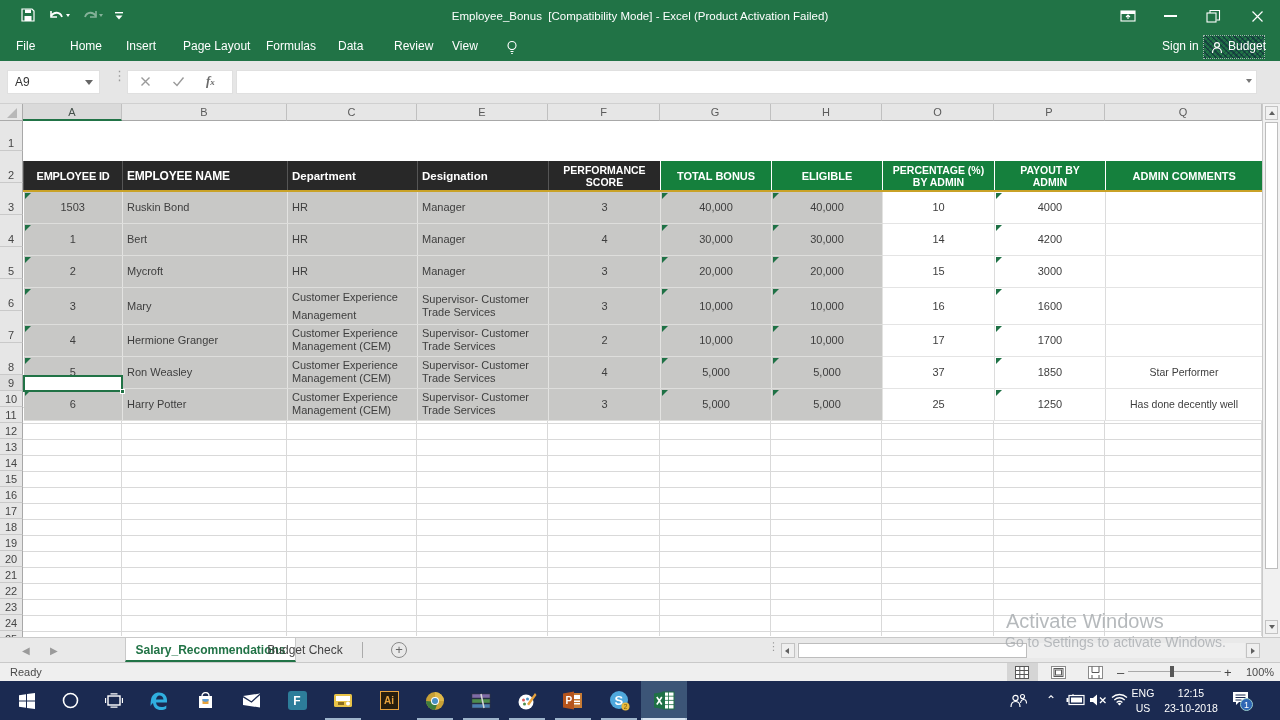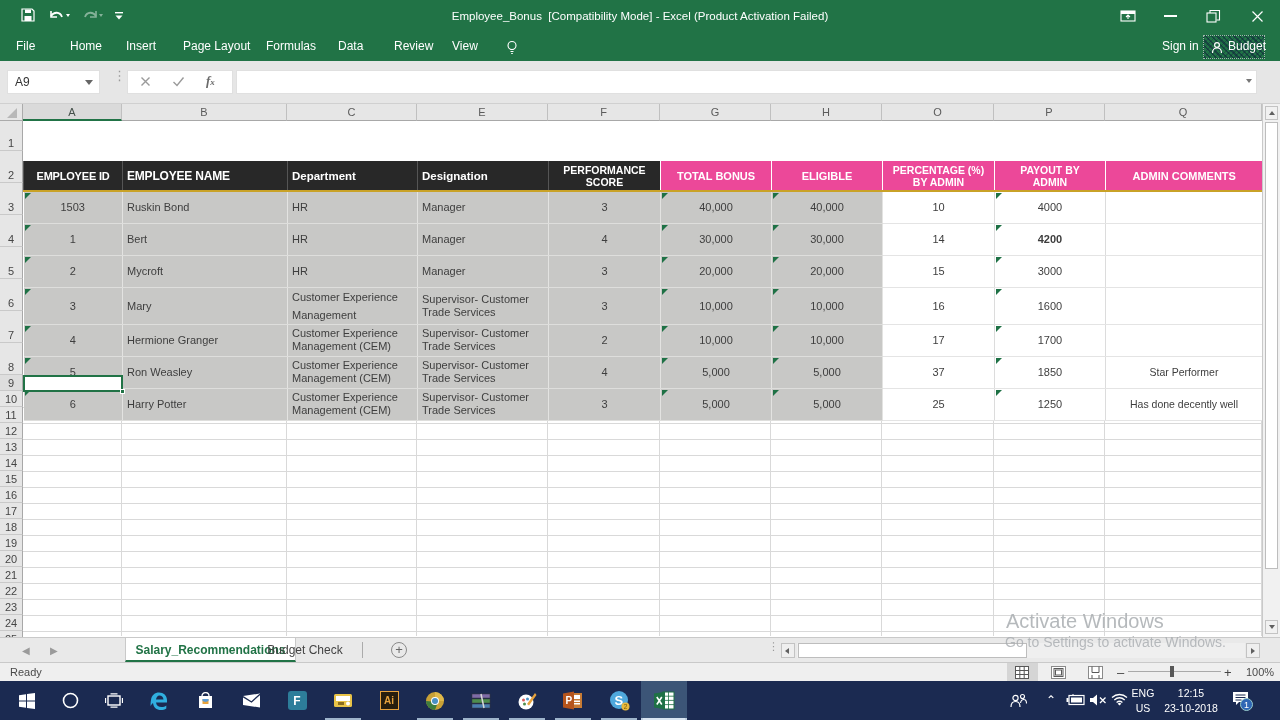--- a/index.html
+++ b/index.html
@@ -11,21 +11,21 @@
 .whitebox{position:absolute;background:#fff;border:1px solid #E0E0E0;}
 
 #sheet{left:0;top:104px;width:1280px;height:533px;background:#fff;}
 .colhdr{position:absolute;top:0;height:17px;font-size:11px;color:#5B5B5B;text-align:center;line-height:17px;background:#E6E6E6;border-right:1px solid #C0C0C0;border-bottom:1px solid #A8A8A8;}
 .rowhdr{position:absolute;left:0;width:23px;font-size:11px;color:#454545;background:#E6E6E6;border-right:1px solid #A8A8A8;border-bottom:1px solid #C9C9C9;display:flex;align-items:flex-end;justify-content:center;padding-bottom:1px;}
 .gline-v{position:absolute;width:1px;background:#D9D9D9;}
 .tri{position:absolute;left:1px;width:0;height:0;border-top:6px solid #1E7145;border-right:6px solid transparent;}
 td{vertical-align:middle;font-size:11px;color:#3E3E3E;overflow:hidden;}
 table{border-collapse:collapse;table-layout:fixed;margin-top:40px;}
 .hdark{background:#282828;color:#fff;font-weight:bold;border-left:1px solid #555;}
-.hteal{background:#ec4899;color:#fff;font-weight:bold;}
+.hteal{background:#15803d;color:#fff;font-weight:bold;}
 .gray{background:#C8C8C6;}
 .graycell{border-right:1px solid #E3E3E1;border-bottom:1px solid #DEDEDC;}
 .whitecell{background:#fff;border-right:1px solid #DCDCDC;border-bottom:1px solid #E4E4E4;}
 .ctr{text-align:center;}
 .lft{text-align:left;padding-left:4px;}
 
 #tabbar2{left:0;top:637px;width:1280px;height:25px;background:#E9E9E9;border-top:1px solid #C9C9C9;}
 #statusbar{left:0;top:662px;width:1280px;height:19px;background:#EFEFEF;border-top:1px solid #C9C9C9;font-size:11px;color:#4A4A4A;}
 #taskbar{left:0;top:681px;width:1280px;height:39px;background:#1B2A51;}
 .ticon{position:absolute;top:0;height:39px;width:44px;display:flex;align-items:center;justify-content:center;}
@@ -208,21 +208,21 @@
       </tr>
       <tr style="height:32px;">
         <td class="gray graycell ctr" style="position:relative;"><span class="tri" style="top:1px;"></span>1</td>
         <td class="gray graycell lft">Bert</td>
         <td class="gray graycell lft" style="line-height:13px;">HR</td>
         <td class="gray graycell lft" style="line-height:13px;">Manager</td>
         <td class="gray graycell ctr">4</td>
         <td class="gray graycell ctr" style="position:relative;"><span class="tri" style="top:1px;"></span>30,000</td>
         <td class="gray graycell ctr" style="position:relative;"><span class="tri" style="top:1px;"></span>30,000</td>
         <td class="whitecell ctr">14</td>
-        <td class="whitecell ctr" style="position:relative;font-weight:bold;"><span class="tri" style="top:1px;"></span>4200</td>
+        <td class="whitecell ctr" style="position:relative;"><span class="tri" style="top:1px;"></span>4200</td>
         <td class="whitecell ctr" style="font-size:10.5px;"></td>
       </tr>
       <tr style="height:32px;">
         <td class="gray graycell ctr" style="position:relative;"><span class="tri" style="top:1px;"></span>2</td>
         <td class="gray graycell lft">Mycroft</td>
         <td class="gray graycell lft" style="line-height:13px;">HR</td>
         <td class="gray graycell lft" style="line-height:13px;">Manager</td>
         <td class="gray graycell ctr">3</td>
         <td class="gray graycell ctr" style="position:relative;"><span class="tri" style="top:1px;"></span>20,000</td>
         <td class="gray graycell ctr" style="position:relative;"><span class="tri" style="top:1px;"></span>20,000</td>

